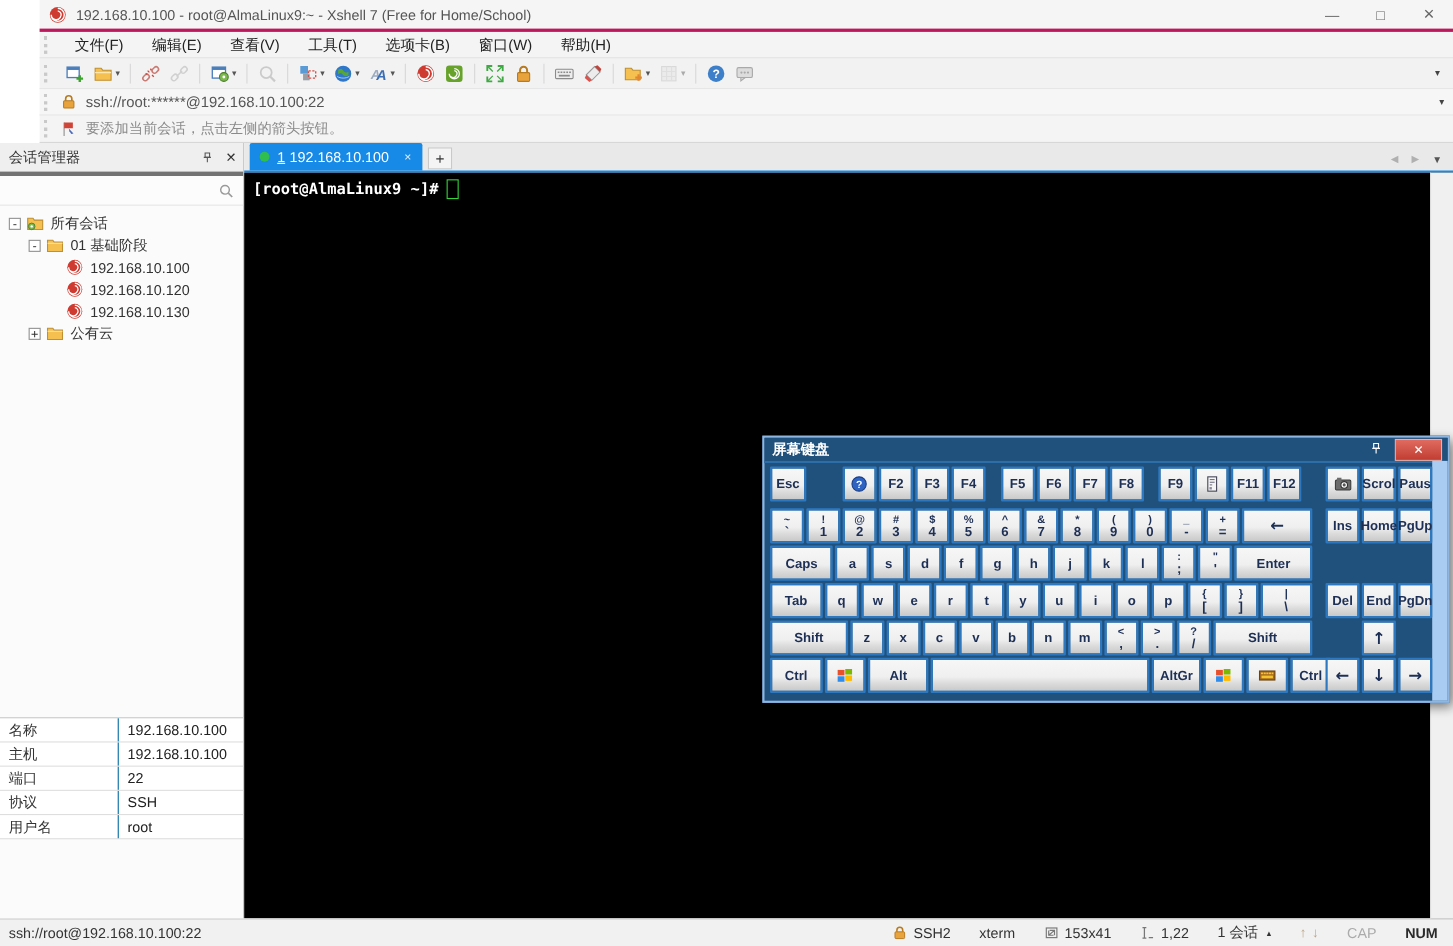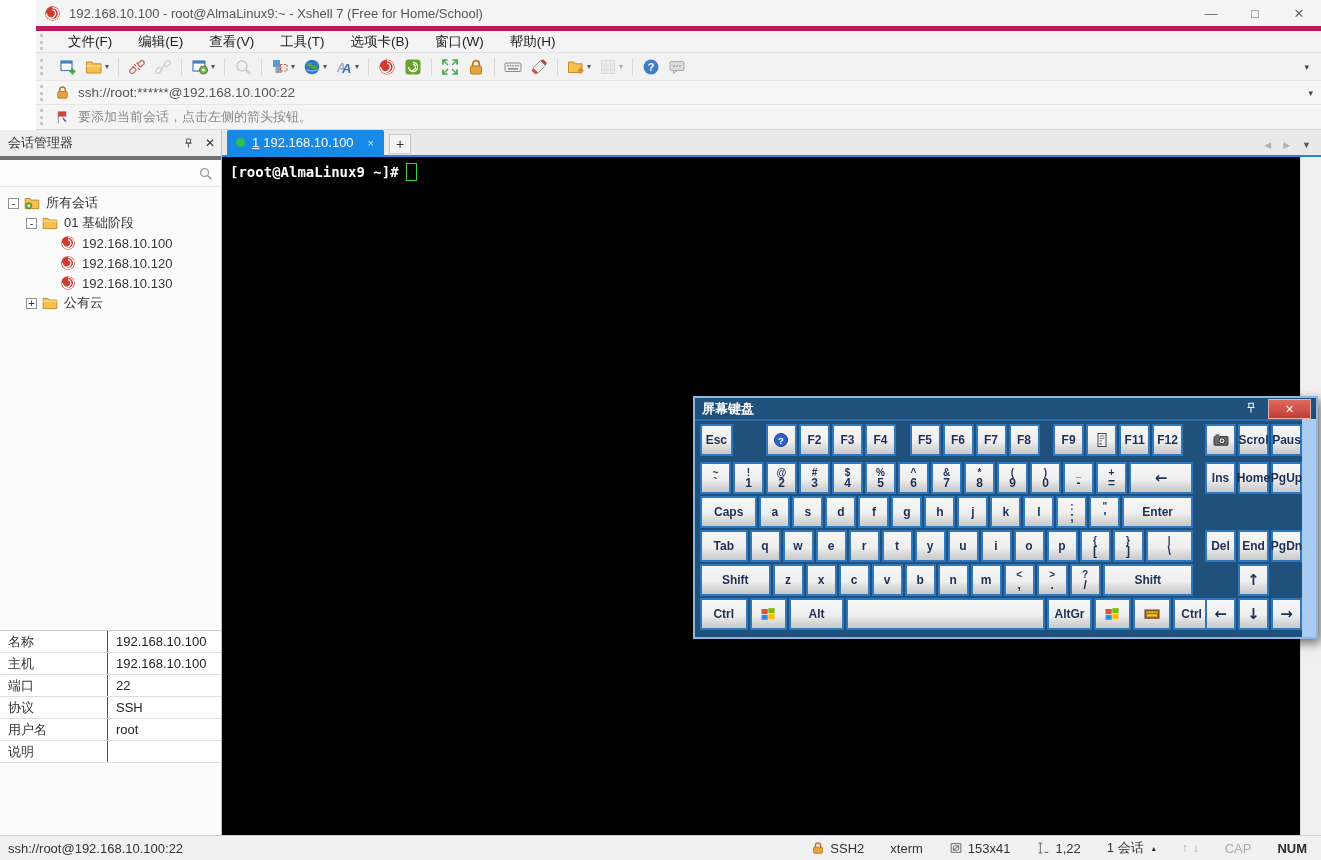--- a/index.html
+++ b/index.html
@@ -7,21 +7,21 @@
        font-family:"Liberation Sans","DejaVu Sans",sans-serif;color:#333;-webkit-font-smoothing:antialiased;}
   .bar{display:flex;align-items:center;box-sizing:border-box;margin-left:36px;}
   .grip{width:4px;height:16px;border-left:3px dotted #c9c9c9;margin:0 8px 0 4px;flex:none;}
   
   .titlebar{height:26px;background:#f5f5f5;padding-left:8px;}
   .titlebar .ticon{width:17px;height:17px;margin-right:8px;flex:none;}
   .titlebar .ttext{font-size:13px;color:#555;}
   .wctrls{margin-left:auto;display:flex;height:100%;}
   .wbtn{width:44px;height:100%;display:flex;align-items:center;justify-content:center;color:#666;font-size:13px;}
   
-  .menubar{height:26px;background:#f4f4f4;border-top:5px solid #be185d;}
+  .menubar{height:26px;background:#f4f4f4;border-top:3px solid #be185d;}
   .menubar .mitem{font-size:13.5px;color:#222;padding:0 13px;height:100%;display:flex;align-items:center;}
   
   .toolbar{height:28px;background:#f2f2f2;border-top:1px solid #e3e3e3;padding-right:4px;}
   .tbtn{height:24px;display:flex;align-items:center;justify-content:center;padding:0 3px;margin:0 1px;}
   .tbtn svg{width:18px;height:18px;}
   .tbtn.disabled{opacity:.45;}
   .tsep{width:1px;height:18px;background:#d8d8d8;margin:0 5px;flex:none;}
   .dd{font-size:8px;color:#555;margin-left:2px;}
   .bar-right-dd{margin-left:auto;font-size:9px;color:#444;padding-right:8px;}
   
@@ -452,24 +452,20 @@
         <span class="pvalue">22</span>
       </div>
       <div class="prow">
         <span class="plabel">协议</span>
         <span class="pvalue">SSH</span>
       </div>
       <div class="prow">
         <span class="plabel">用户名</span>
         <span class="pvalue">root</span>
       </div>
-      <div class="prow">
-        <span class="plabel">说明</span>
-        <span class="pvalue"></span>
-      </div>
     </div>
   </div>
 
   <div class="workspace">
     <div class="tabstrip">
       <div class="tab">
         <span class="dot"></span>
         <span class="idx">1</span>
         <span>192.168.10.100</span>
         <span class="tclose">×</span>

